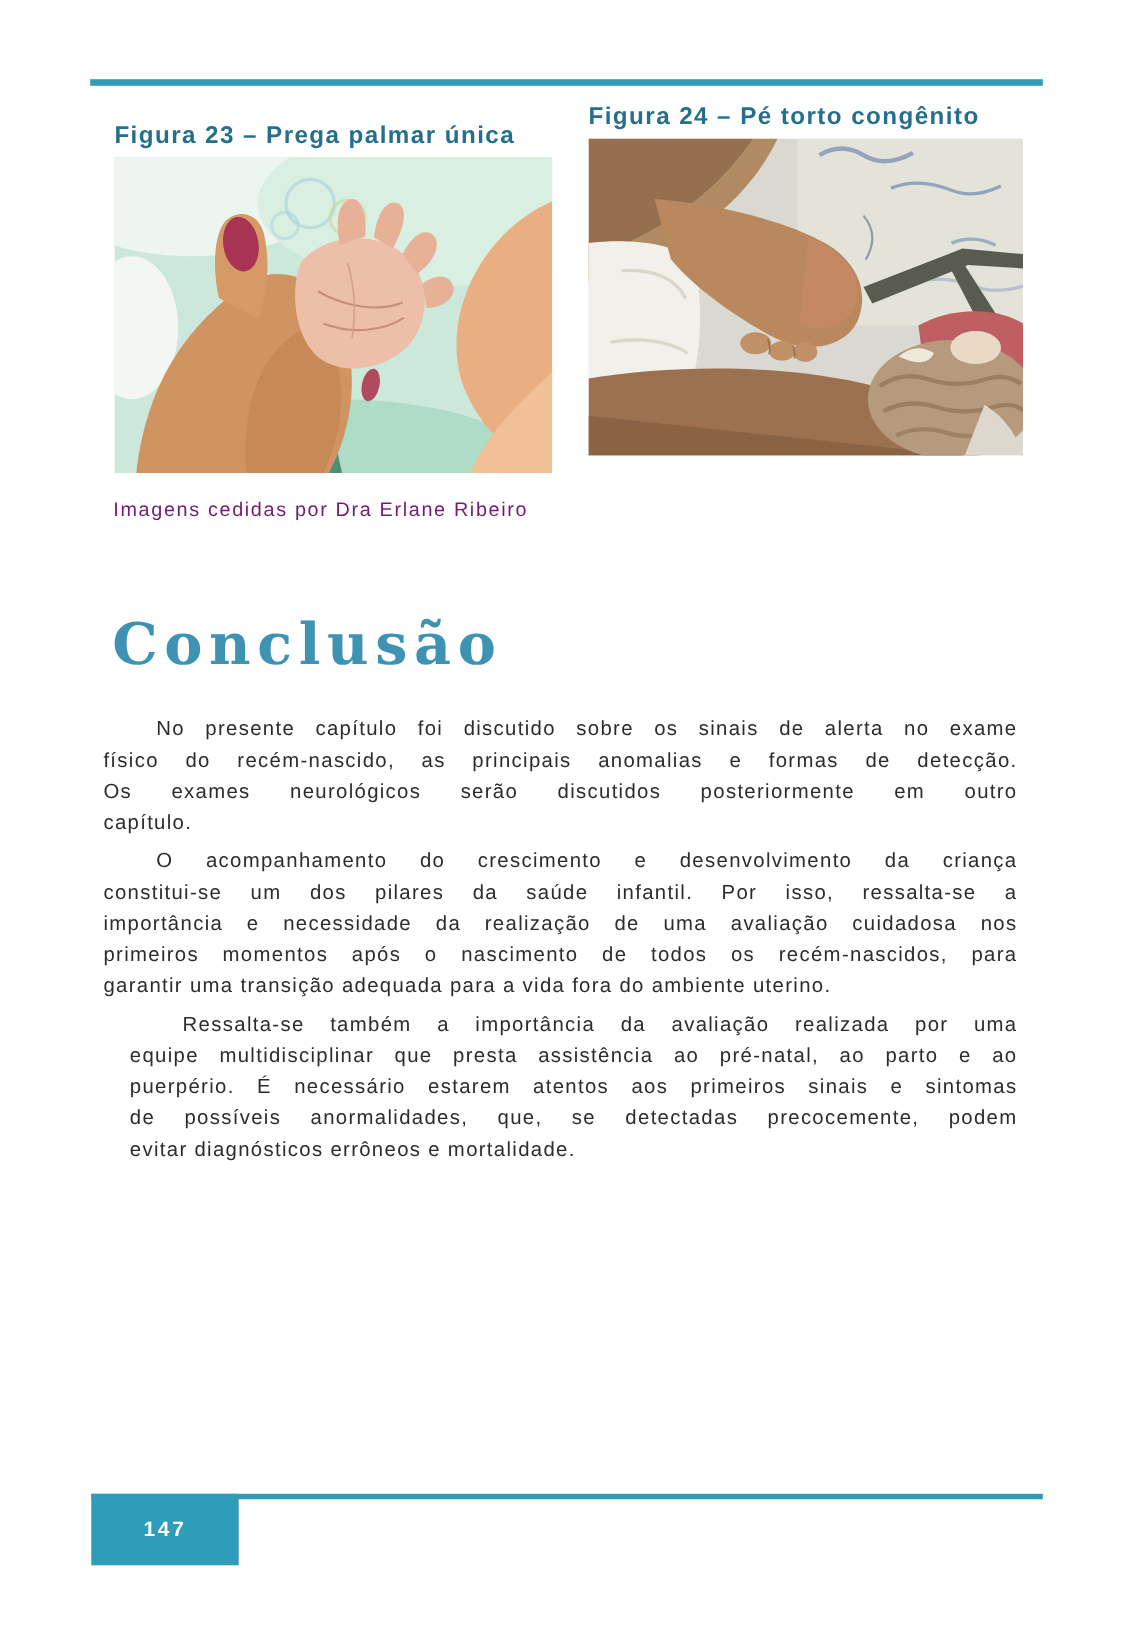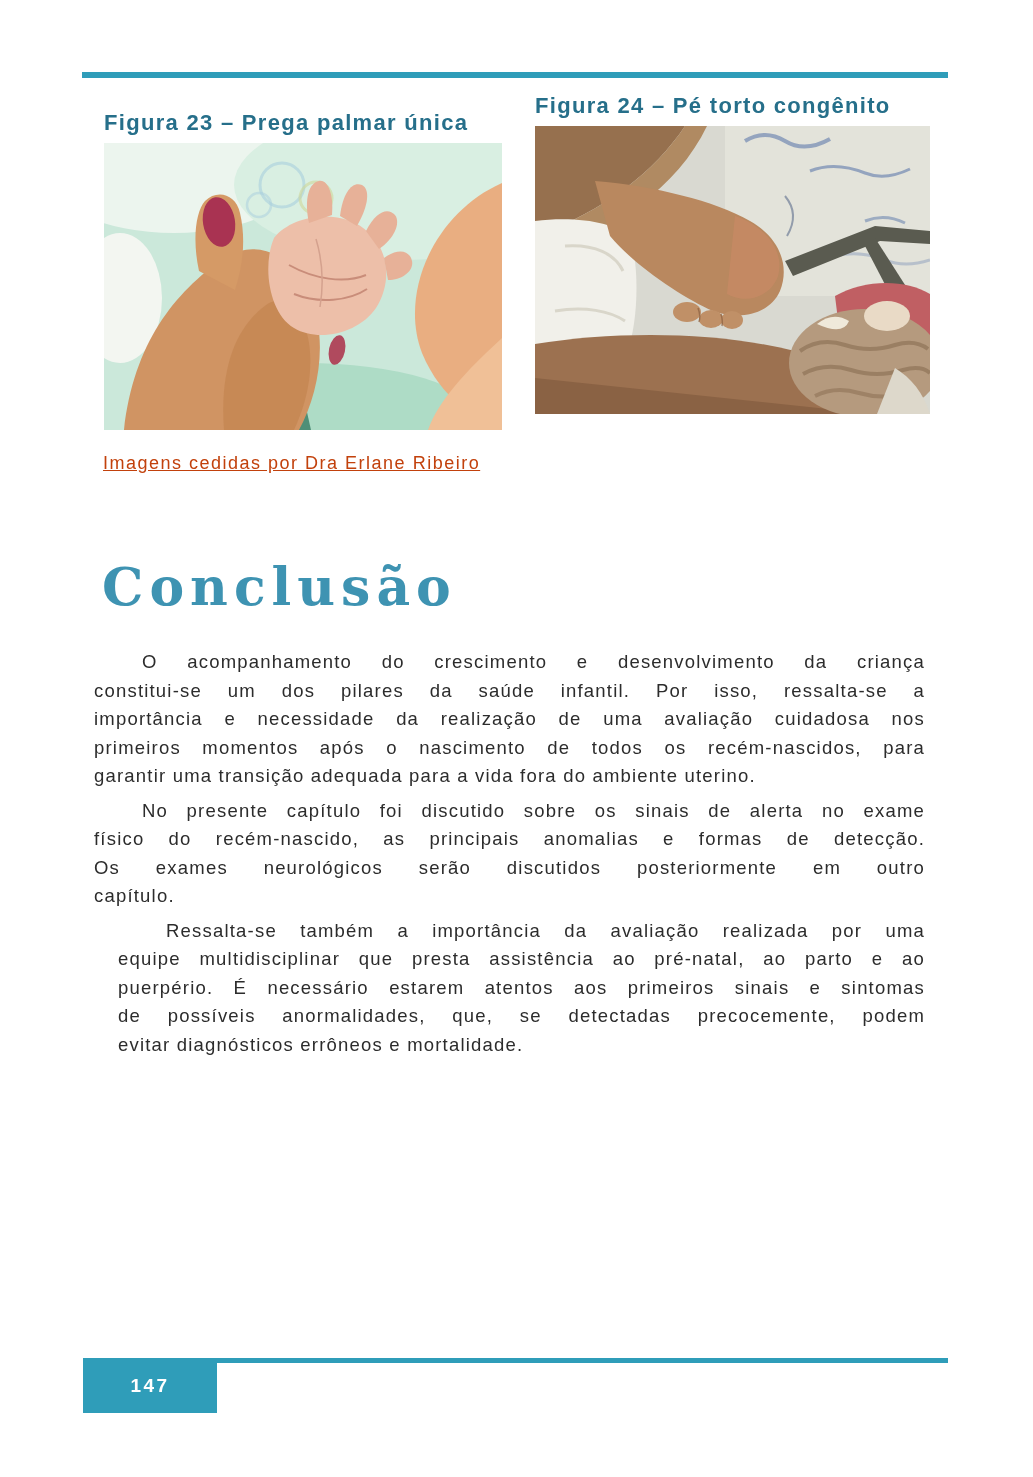--- a/index.html
+++ b/index.html
@@ -27,22 +27,21 @@
     letter-spacing: 1.3px;
     white-space: nowrap;
     margin-bottom: 7px;
   }
   .fig-img { display: block; }
   .credit {
     position: absolute;
     left: 103px; top: 453px;
     font-size: 18px;
     letter-spacing: 1.5px;
-    color: #c2410c;
-    text-decoration: underline;
+    color: #701a75;
   }
   .heading {
     position: absolute;
     left: 102px; top: 556px;
     font-family: "DejaVu Serif", serif;
     font-size: 52px;
     font-weight: 600;
     letter-spacing: 6px;
     color: #3e93b2;
   }
@@ -62,21 +61,21 @@
   .tline-first { padding-left: 48px; }
   .footer-rule {
     position: absolute;
     left: 83px; top: 1358px;
     width: 865px; height: 5px;
     background: #2f9db9;
   }
   .page-num-box {
     position: absolute;
     left: 83px; top: 1358px;
-    width: 134px; height: 55px;
+    width: 134px; height: 65px;
     background: #2f9db9;
     display: flex;
     align-items: center;
     justify-content: center;
   }
   .page-num {
     color: #ffffff;
     font-weight: bold;
     font-size: 19px;
     letter-spacing: 2.5px;
@@ -154,31 +153,31 @@
       <path d="M360 242 C376 252 388 266 395 288 L342 288 Z" fill="#ddd8cb"></path>
     </svg>
   </div>
 
   <div class="credit">Imagens cedidas por Dra Erlane Ribeiro</div>
 
   <h1 class="heading" style="margin:0;">Conclusão</h1>
 
   <div class="body-text">
     <div class="para">
+        <div class="tline tline-first">No presente capítulo foi discutido sobre os sinais de alerta no exame</div>
+        <div class="tline">físico do recém-nascido, as principais anomalias e formas de detecção.</div>
+        <div class="tline">Os exames neurológicos serão discutidos posteriormente em outro</div>
+        <div class="tline tline-last">capítulo.</div>
+      </div>
+    <div class="para">
         <div class="tline tline-first">O acompanhamento do crescimento e desenvolvimento da criança</div>
         <div class="tline">constitui-se um dos pilares da saúde infantil. Por isso, ressalta-se a</div>
         <div class="tline">importância e necessidade da realização de uma avaliação cuidadosa nos</div>
         <div class="tline">primeiros momentos após o nascimento de todos os recém-nascidos, para</div>
         <div class="tline tline-last">garantir uma transição adequada para a vida fora do ambiente uterino.</div>
-      </div>
-    <div class="para">
-        <div class="tline tline-first">No presente capítulo foi discutido sobre os sinais de alerta no exame</div>
-        <div class="tline">físico do recém-nascido, as principais anomalias e formas de detecção.</div>
-        <div class="tline">Os exames neurológicos serão discutidos posteriormente em outro</div>
-        <div class="tline tline-last">capítulo.</div>
       </div>
     <div class="para">
         <div class="tline tline-first">Ressalta-se também a importância da avaliação realizada por uma</div>
         <div class="tline">equipe multidisciplinar que presta assistência ao pré-natal, ao parto e ao</div>
         <div class="tline">puerpério. É necessário estarem atentos aos primeiros sinais e sintomas</div>
         <div class="tline">de possíveis anormalidades, que, se detectadas precocemente, podem</div>
         <div class="tline tline-last">evitar diagnósticos errôneos e mortalidade.</div>
       </div>
   </div>
 

